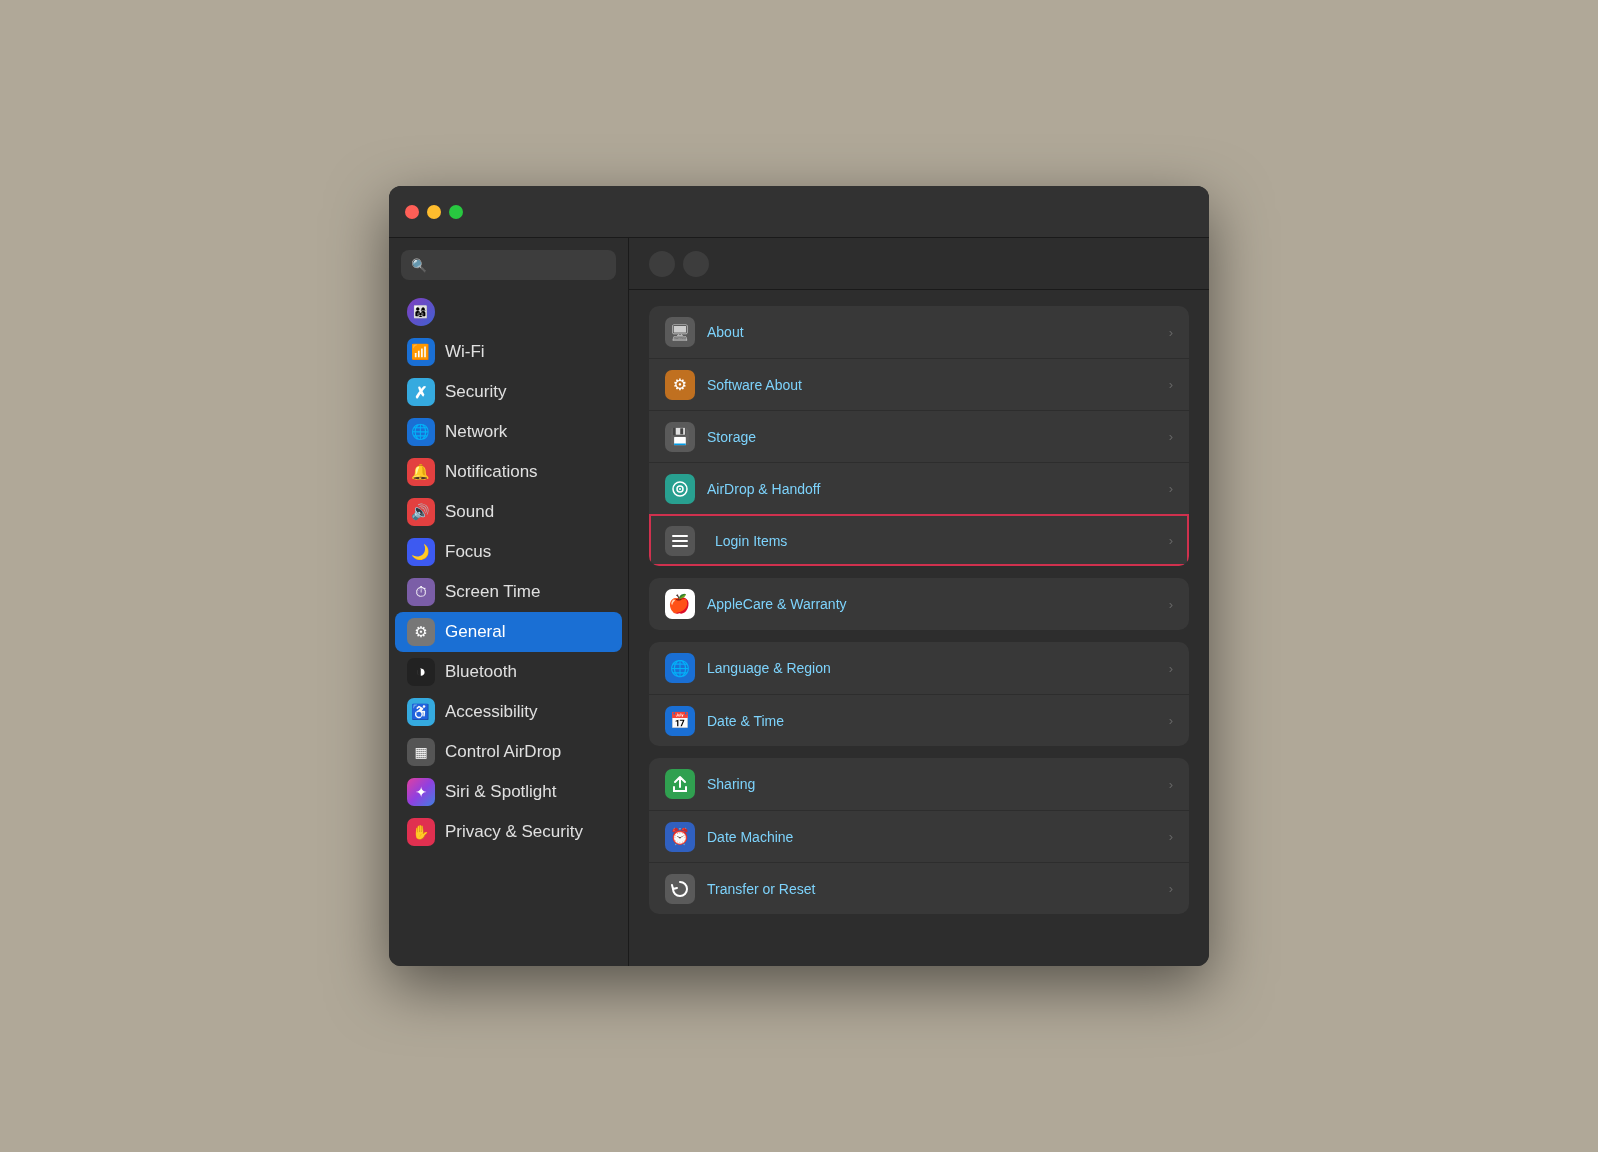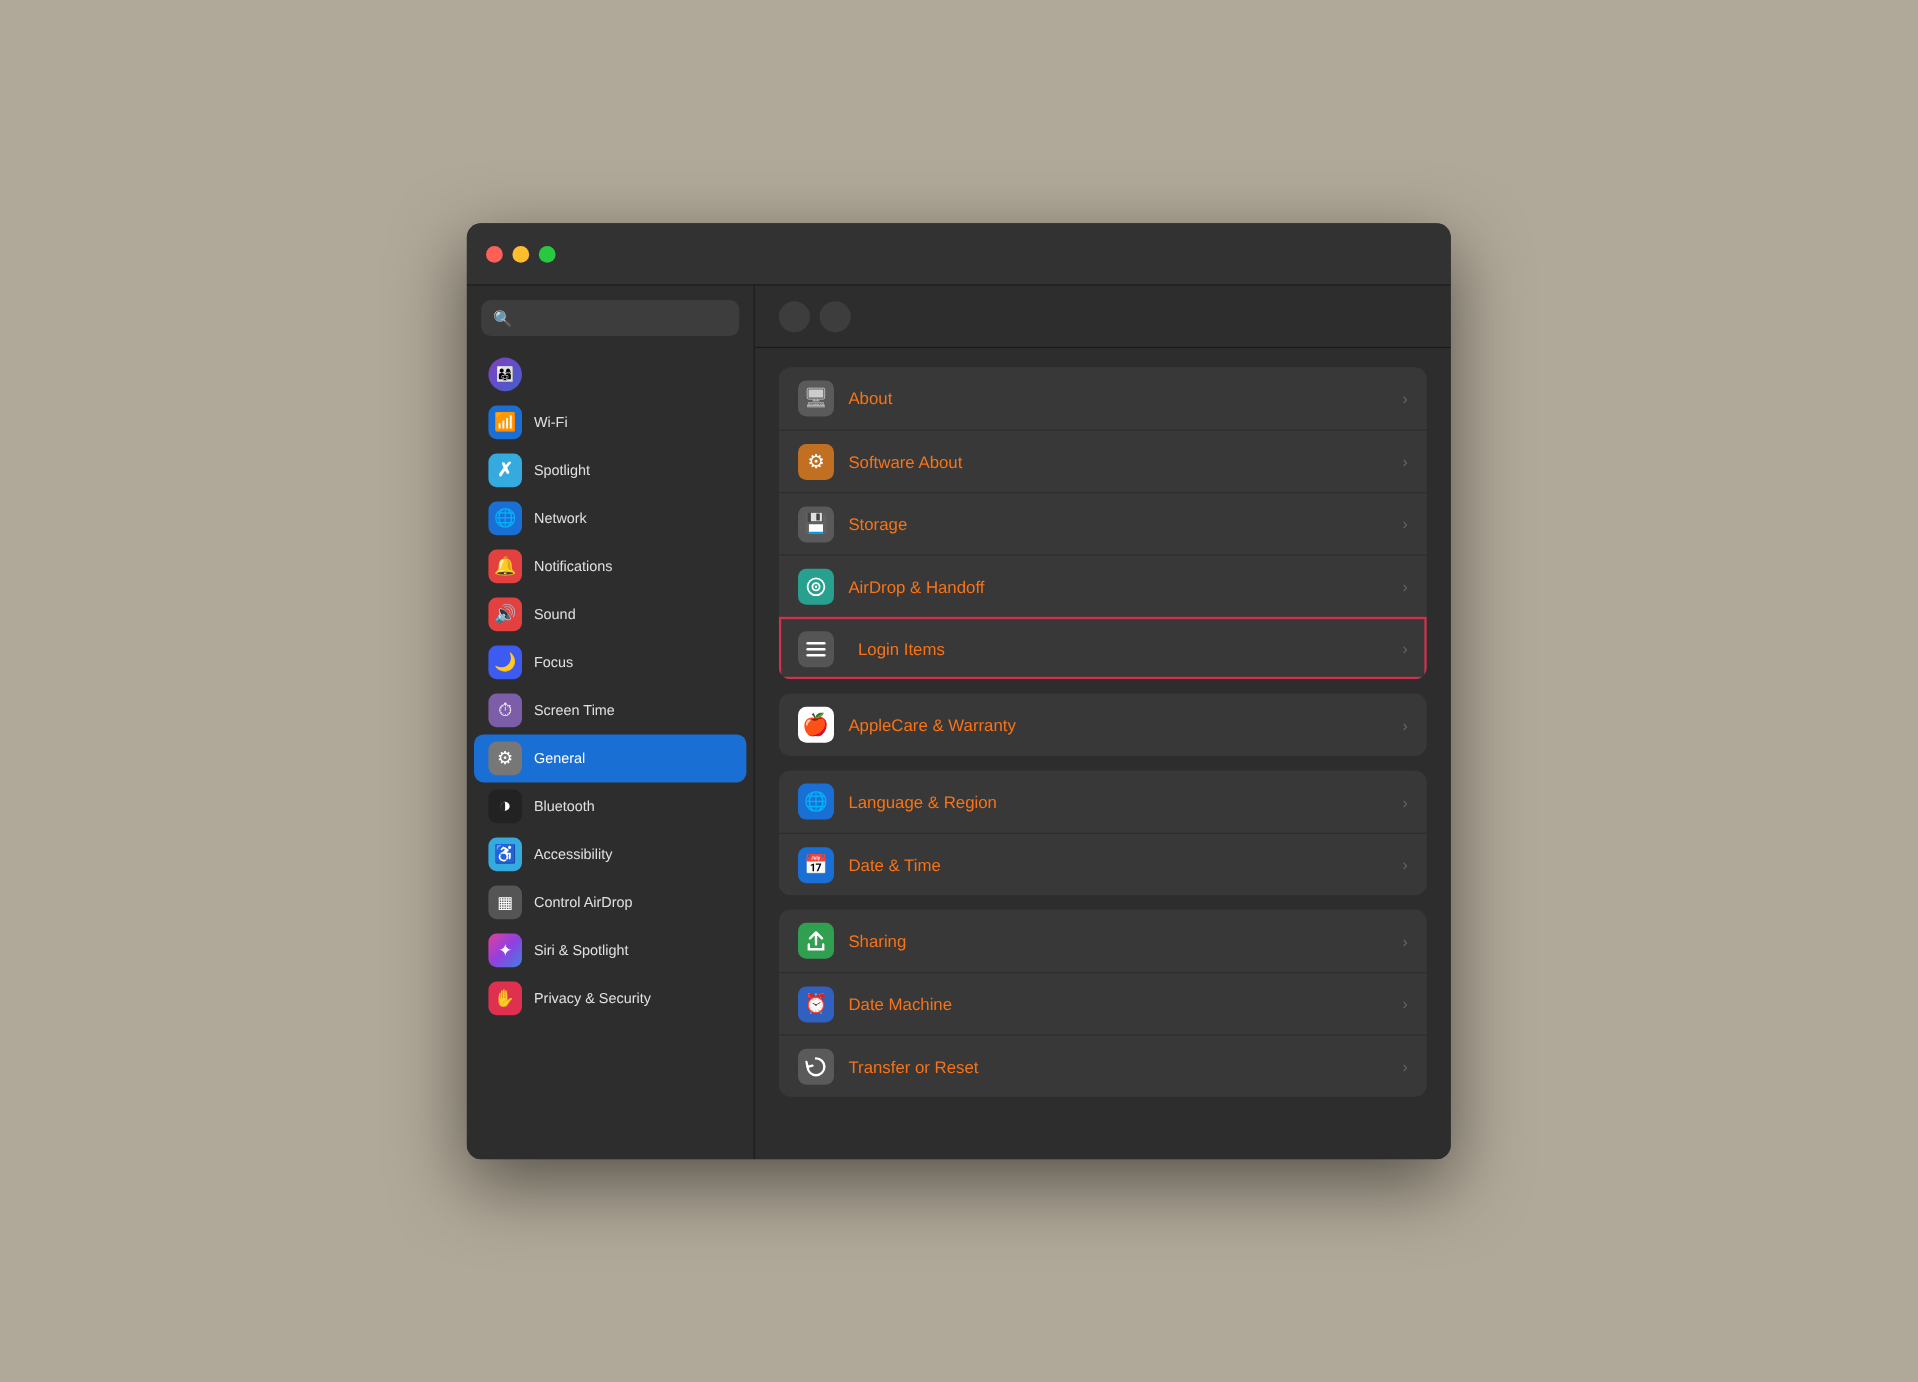--- a/index.html
+++ b/index.html
@@ -105,21 +105,21 @@
       min-height: 38px;
     }
     .sidebar-item.active {
       background: #1a6fd4;
     }
     .sidebar-item.active .sidebar-label {
       color: #fff;
     }
     .sidebar-label {
       color: #e0e0e0;
-      font-size: 12px;
+      font-size: 17px;
     }
     .sidebar-icon {
       width: 28px;
       height: 28px;
       border-radius: 7px;
       display: flex;
       align-items: center;
       justify-content: center;
       flex-shrink: 0;
       font-size: 15px;
@@ -236,21 +236,21 @@
       border-radius: 7px;
       display: flex;
       align-items: center;
       justify-content: center;
       font-size: 16px;
       flex-shrink: 0;
     }
     .row-label {
       flex: 1;
       font-size: 14px;
-      color: #f97316;
+      color: #7dd3fc;
     }
     .row-chevron {
       color: #666;
       font-size: 13px;
     }
     
     .ri-gray { background: #5a5a5a; }
     .ri-orange { background: #c85a20; }
     .ri-dark-gray { background: #4a4a4a; }
     .ri-blue-globe { background: #1a6fd4; }
@@ -294,21 +294,21 @@
             <div class="sidebar-item">
               <div class="sidebar-icon icon-blue">
                 <span style="color:#fff;font-size:15px;">📶</span>
               </div>
               <span class="sidebar-label">Wi-Fi</span>
             </div>
             <div class="sidebar-item">
               <div class="sidebar-icon icon-light-blue">
                 <span style="color:#fff;font-size:16px;font-weight:bold;">✗</span>
               </div>
-              <span class="sidebar-label">Spotlight</span>
+              <span class="sidebar-label">Security</span>
             </div>
             <div class="sidebar-item">
               <div class="sidebar-icon icon-blue">
                 <span style="color:#fff;font-size:15px;">🌐</span>
               </div>
               <span class="sidebar-label">Network</span>
             </div>
             <div class="sidebar-item">
               <div class="sidebar-icon icon-red">
                 <span style="color:#fff;font-size:15px;">🔔</span>

